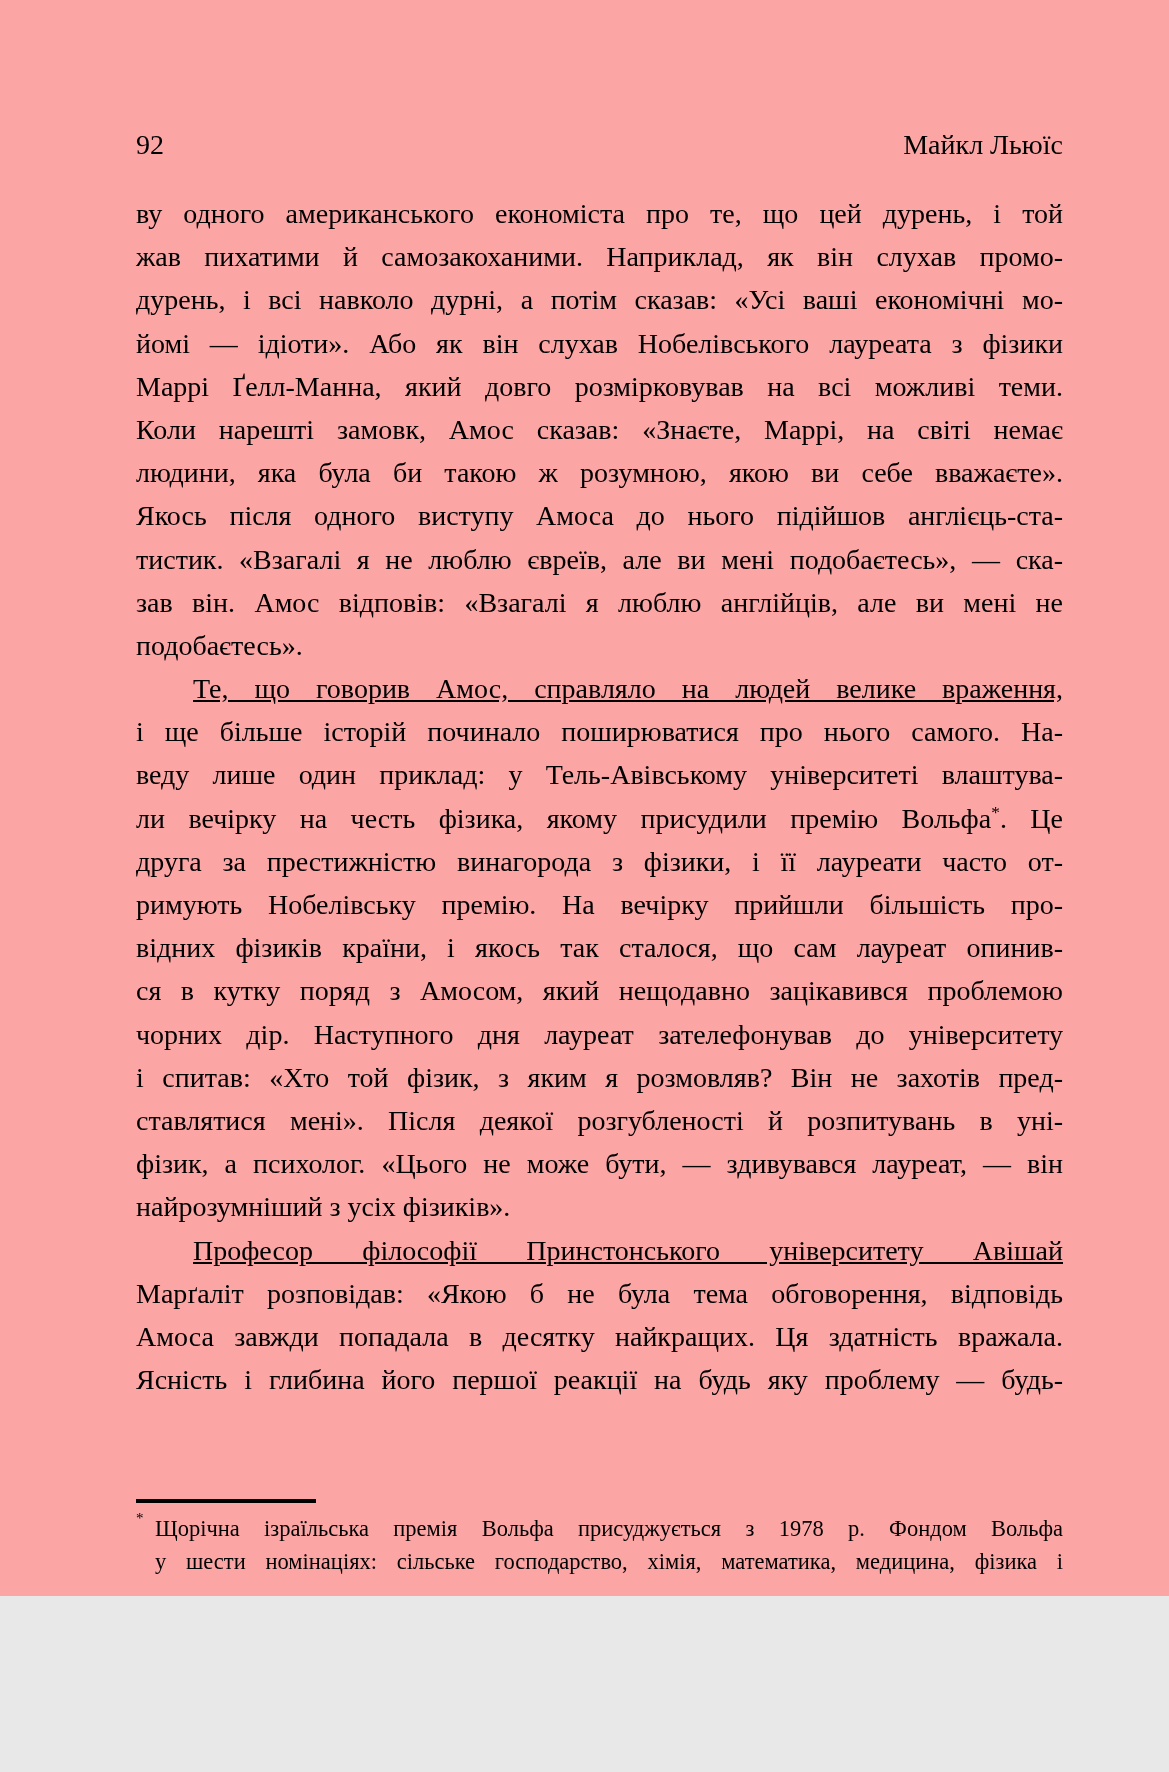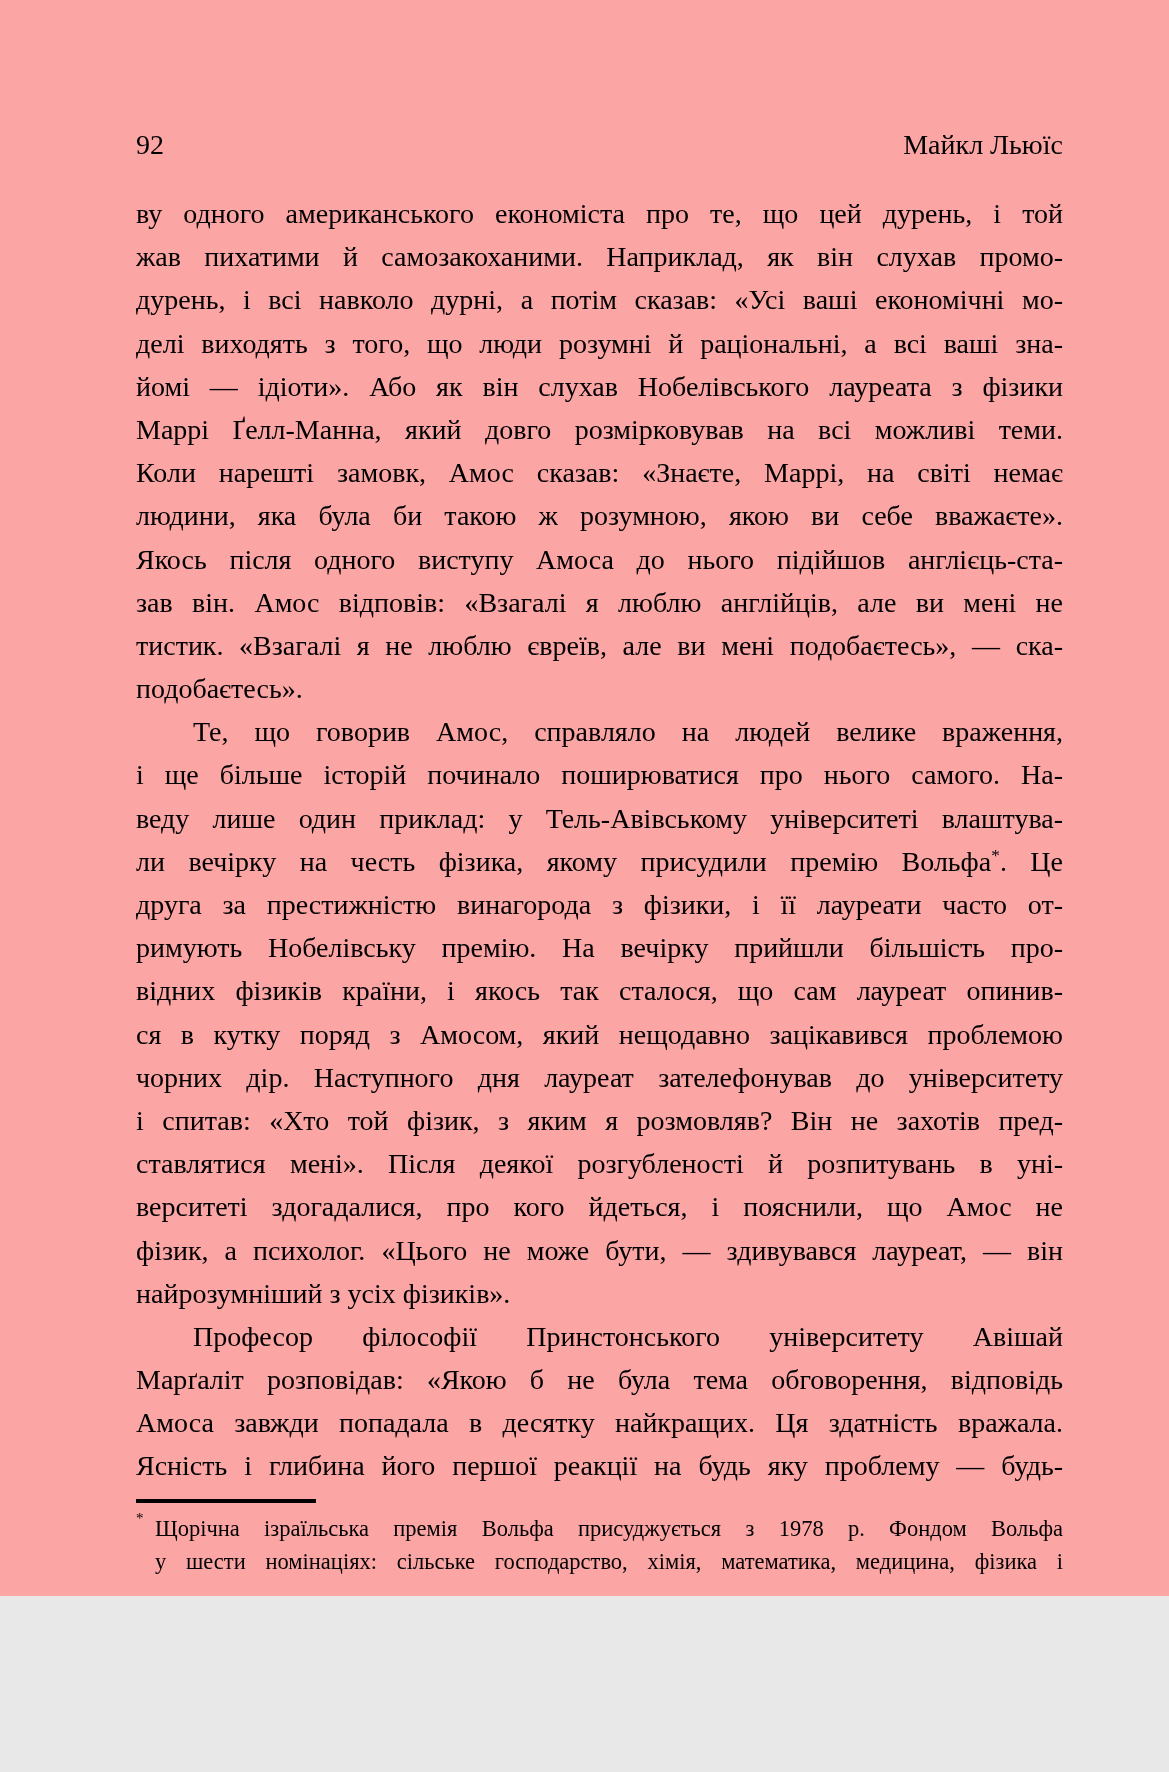--- a/index.html
+++ b/index.html
@@ -31,21 +31,21 @@
     font-size: 28px;
   }
   .bline {
     height: 43.2px;
     line-height: 43.2px;
     text-align: justify;
     text-align-last: justify;
     overflow: visible;
     white-space: normal;
   }
-  .bline.indent { text-indent: 57px; }
+  .bline.indent { text-indent: 57px; text-decoration: underline; }
   .bline.end { text-align-last: left; }
   sup.fnref {
     font-size: 0.62em;
     vertical-align: super;
     line-height: 0;
   }
   .footnote-rule {
     position: absolute;
     left: 136px;
     top: 1499px;
@@ -81,41 +81,39 @@
 
   <div class="running-head">
     <span>92</span>
     <span>Майкл Льюїс</span>
   </div>
 
   <div class="body-text">
       <div class="bline">ву одного американського економіста про те, що цей дурень, і той</div>
       <div class="bline">жав пихатими й самозакоханими. Наприклад, як він слухав промо-</div>
       <div class="bline">дурень, і всі навколо дурні, а потім сказав: «Усі ваші економічні мо-</div>
-      <div class="bline">делі виходять з того, що люди розумні й раціональні, а всі ваші зна-</div>
       <div class="bline">йомі — ідіоти». Або як він слухав Нобелівського лауреата з фізики</div>
       <div class="bline">Маррі Ґелл-Манна, який довго розмірковував на всі можливі теми.</div>
       <div class="bline">Коли нарешті замовк, Амос сказав: «Знаєте, Маррі, на світі немає</div>
       <div class="bline">людини, яка була би такою ж розумною, якою ви себе вважаєте».</div>
       <div class="bline">Якось після одного виступу Амоса до нього підійшов англієць-ста-</div>
+      <div class="bline">тистик. «Взагалі я не люблю євреїв, але ви мені подобаєтесь», — ска-</div>
       <div class="bline">зав він. Амос відповів: «Взагалі я люблю англійців, але ви мені не</div>
-      <div class="bline">тистик. «Взагалі я не люблю євреїв, але ви мені подобаєтесь», — ска-</div>
       <div class="bline end">подобаєтесь».</div>
       <div class="bline indent">Те, що говорив Амос, справляло на людей велике враження,</div>
       <div class="bline">і ще більше історій починало поширюватися про нього самого. На-</div>
       <div class="bline">веду лише один приклад: у Тель-Авівському університеті влаштува-</div>
       <div class="bline">ли вечірку на честь фізика, якому присудили премію Вольфа<sup class="fnref">*</sup>. Це</div>
       <div class="bline">друга за престижністю винагорода з фізики, і її лауреати часто от-</div>
       <div class="bline">римують Нобелівську премію. На вечірку прийшли більшість про-</div>
       <div class="bline">відних фізиків країни, і якось так сталося, що сам лауреат опинив-</div>
       <div class="bline">ся в кутку поряд з Амосом, який нещодавно зацікавився проблемою</div>
       <div class="bline">чорних дір. Наступного дня лауреат зателефонував до університету</div>
       <div class="bline">і спитав: «Хто той фізик, з яким я розмовляв? Він не захотів пред-</div>
       <div class="bline">ставлятися мені». Після деякої розгубленості й розпитувань в уні-</div>
-      <div class="bline">верситеті здогадалися, про кого йдеться, і пояснили, що Амос не</div>
       <div class="bline">фізик, а психолог. «Цього не може бути, — здивувався лауреат, — він</div>
       <div class="bline end">найрозумніший з усіх фізиків».</div>
       <div class="bline indent">Професор філософії Принстонського університету Авішай</div>
       <div class="bline">Марґаліт розповідав: «Якою б не була тема обговорення, відповідь</div>
       <div class="bline">Амоса завжди попадала в десятку найкращих. Ця здатність вражала.</div>
       <div class="bline">Ясність і глибина його першої реакції на будь яку проблему — будь-</div>
     </div>
 
   <div class="footnote-rule"></div>
 

